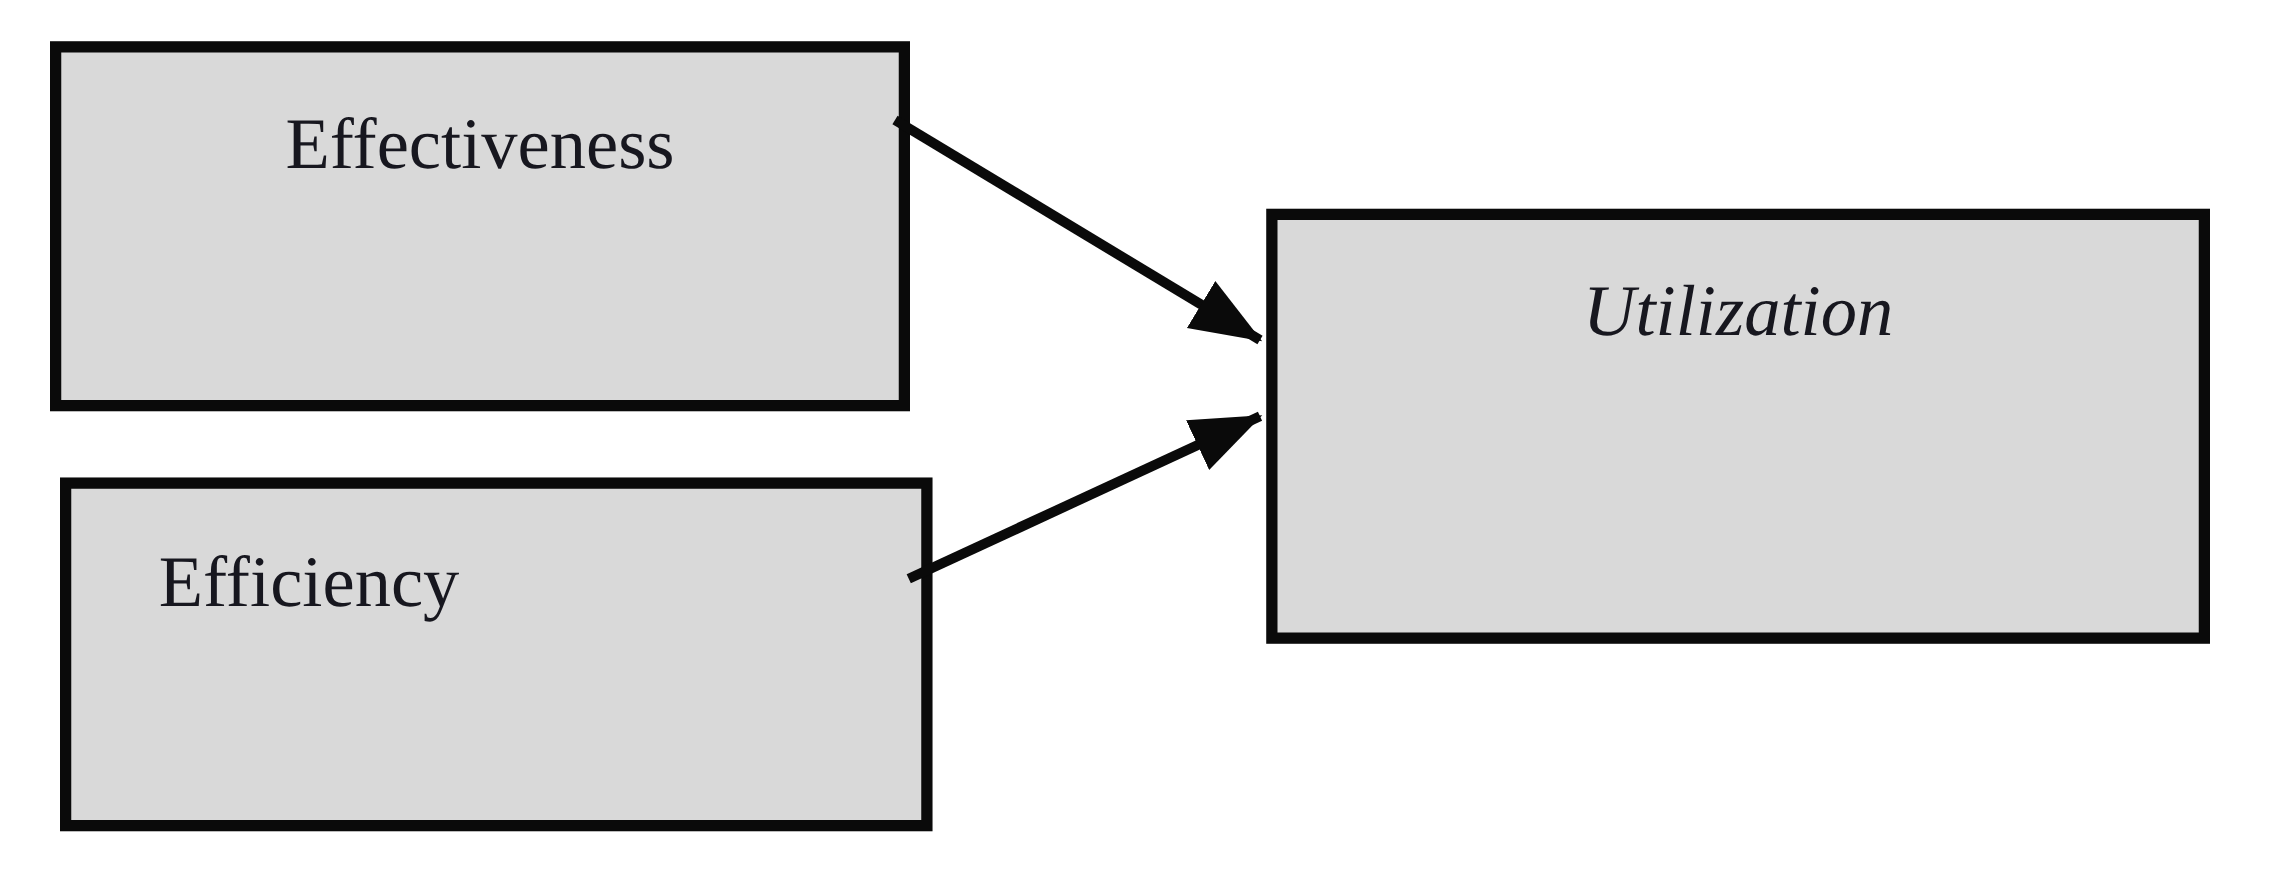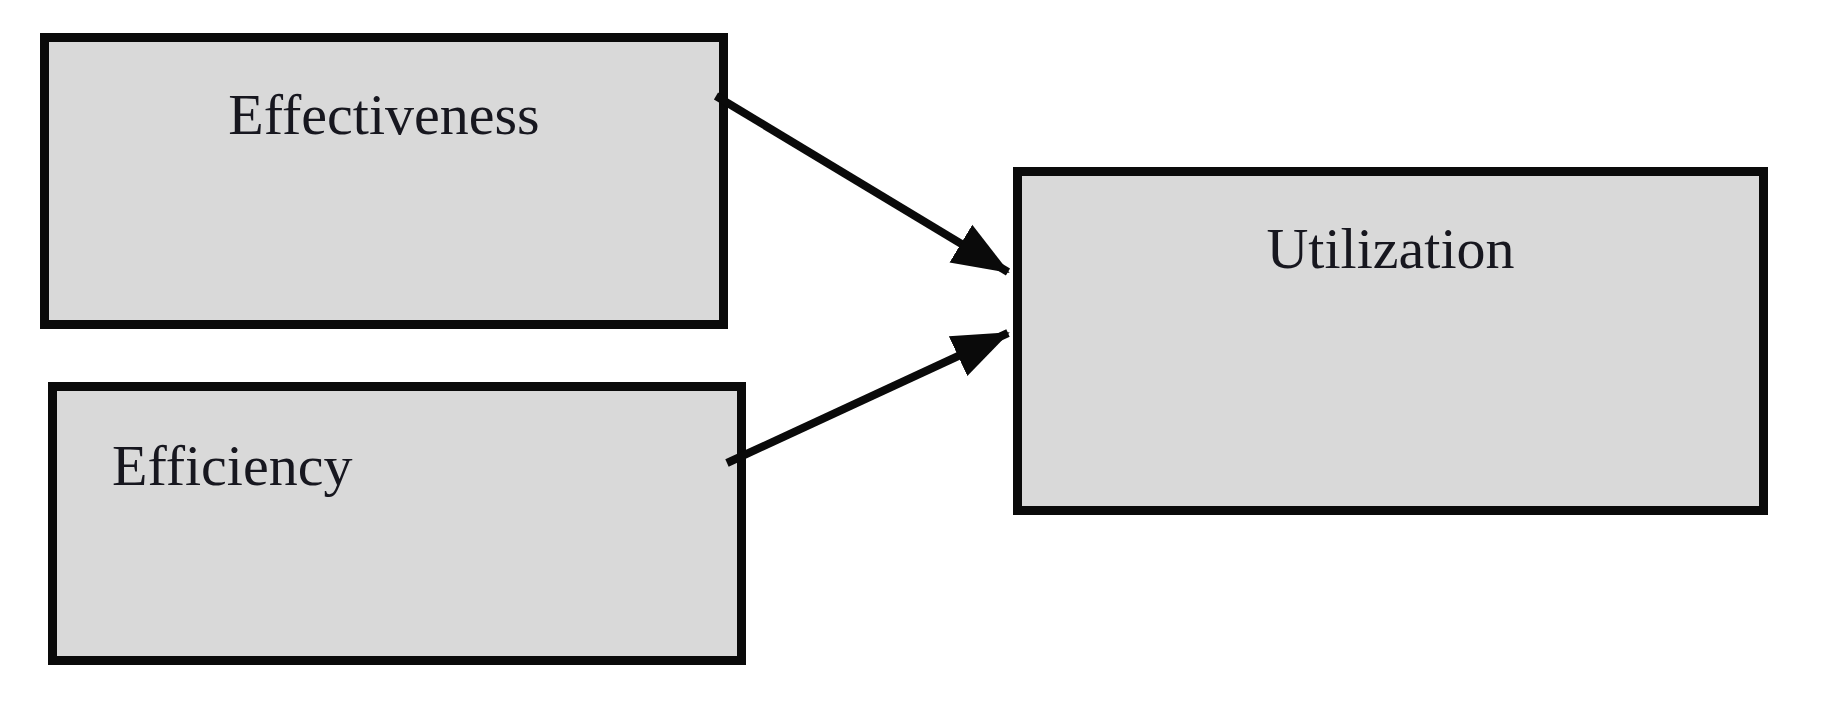--- a/index.html
+++ b/index.html
@@ -22,22 +22,22 @@
     background:var(--node-fill);
     border:9px solid var(--node-border);
     box-sizing:border-box;
     color:var(--text);
     font-size:58px;
     line-height:1;
     white-space:nowrap;
   }
   .node .label{display:block;}
   #node-effectiveness{left:40px;top:33px;width:688px;height:296px;text-align:center;padding-top:44px;}
-  #node-efficiency{left:48px;top:382px;width:698px;height:283px;text-align:left;padding-top:46px;padding-left:55px;}
-  #node-utilization{left:1013px;top:167px;width:755px;height:348px;text-align:center;padding-top:44px;}
+  #node-efficiency{left:48px;top:382px;width:698px;height:283px;text-align:left;padding-top:46px;padding-left:70px;}
+  #node-utilization{left:1013px;top:167px;width:755px;height:348px;text-align:center;padding-top:44px;font-style:italic;}
   svg.arrows{
     position:absolute;left:0;top:0;width:1822px;height:702px;
     pointer-events:none;
   }
   svg.arrows path.shaft{
     stroke:var(--arrow);
     stroke-width:8;
     fill:none;
   }
 </style>

